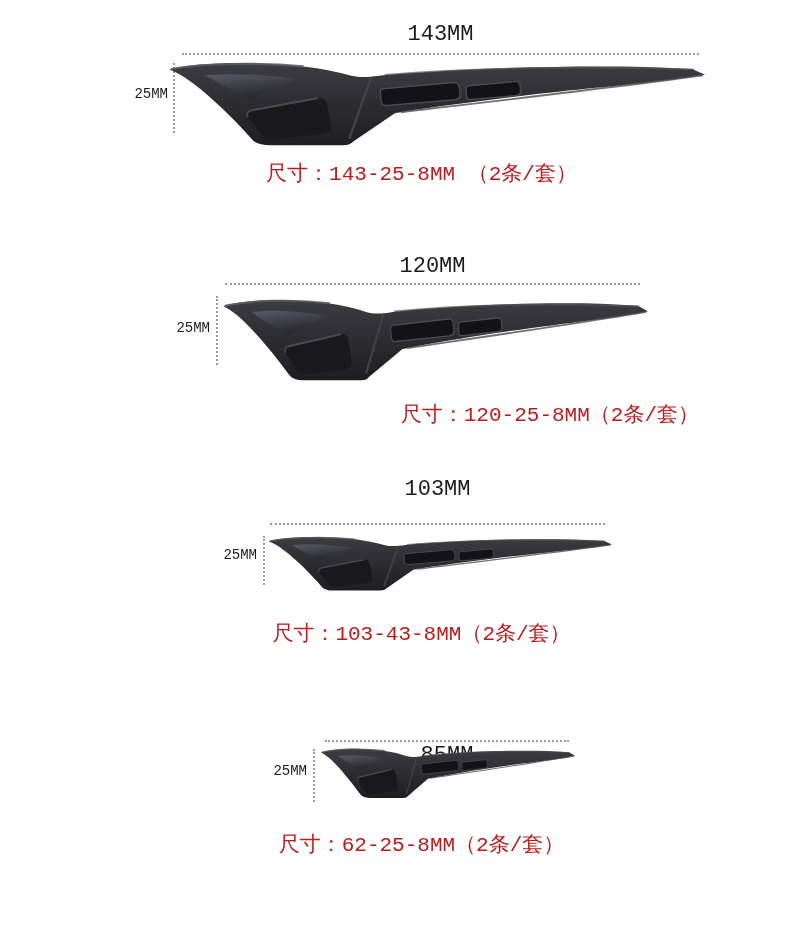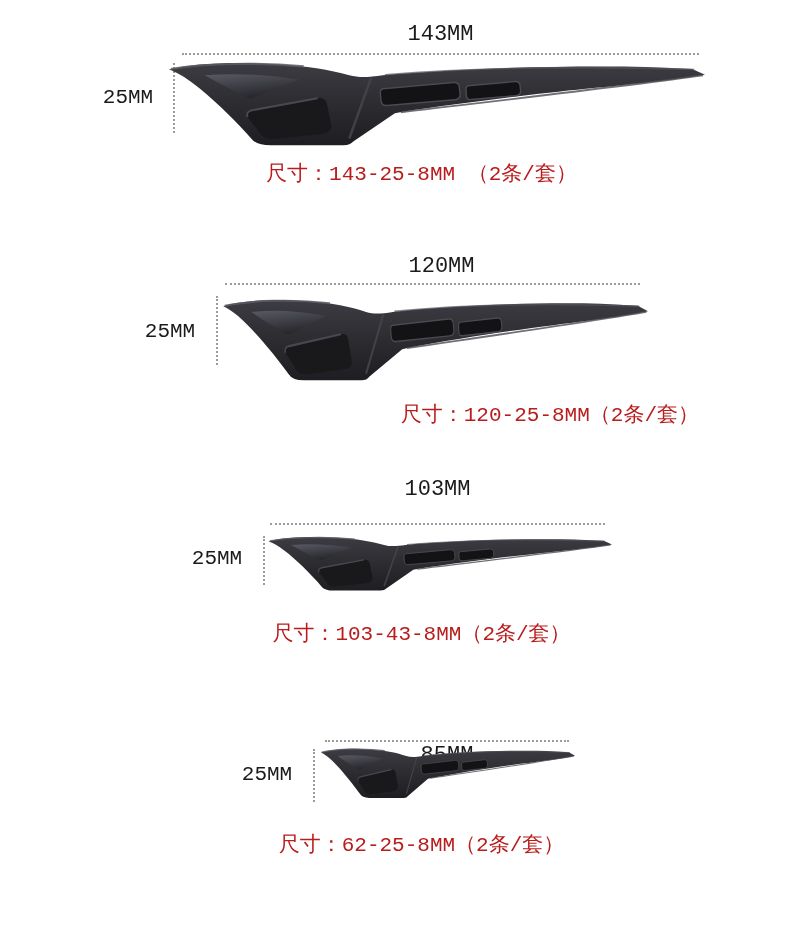--- a/index.html
+++ b/index.html
@@ -15,23 +15,23 @@
   }
   .abs{position:absolute;}
   .dim-label{
     font-size:22px;
     font-weight:500;
     text-align:center;
     color:#1a1a1a;
     white-space:nowrap;
   }
   .h-label{
-    font-size:21px;
+    font-size:14px;
     font-weight:500;
-    text-align:center;
+    text-align:right;
     color:#1a1a1a;
     white-space:nowrap;
   }
   .caption{
     font-size:21px;
     font-weight:500;
     text-align:center;
     color:#b91c1c;
     white-space:nowrap;
   }
@@ -110,21 +110,21 @@
     <div class="abs dotline-h" style="left:150px;top:53px;width:517px;"></div>
     <div class="abs dotline-v" style="left:141px;top:63px;height:70px;"></div>
     <div class="abs h-label" style="left:56px;top:86px;width:80px;">25MM</div>
     <svg class="abs blade" viewBox="0 0 545 91" preserveAspectRatio="none" style="left:133px;top:57px;width:540px;height:95px;">
         <use href="#blade"></use>
       </svg>
     <div class="abs caption" style="left:112px;top:159px;width:555px;">尺寸：143-25-8MM （2条/套）</div>
   </div>
 
   <div>
-    <div class="abs dim-label" style="left:202px;top:254px;width:415px;">120MM</div>
+    <div class="abs dim-label" style="left:193px;top:254px;width:415px;">120MM</div>
     <div class="abs dotline-h" style="left:193px;top:283px;width:415px;"></div>
     <div class="abs dotline-v" style="left:184px;top:296px;height:69px;"></div>
     <div class="abs h-label" style="left:98px;top:320px;width:80px;">25MM</div>
     <svg class="abs blade" viewBox="0 0 545 91" preserveAspectRatio="none" style="left:188px;top:294px;width:428px;height:93px;">
         <use href="#blade"></use>
       </svg>
     <div class="abs caption" style="left:112px;top:400px;width:555px;text-align:right;">尺寸：120-25-8MM（2条/套）</div>
   </div>
 
   <div>

